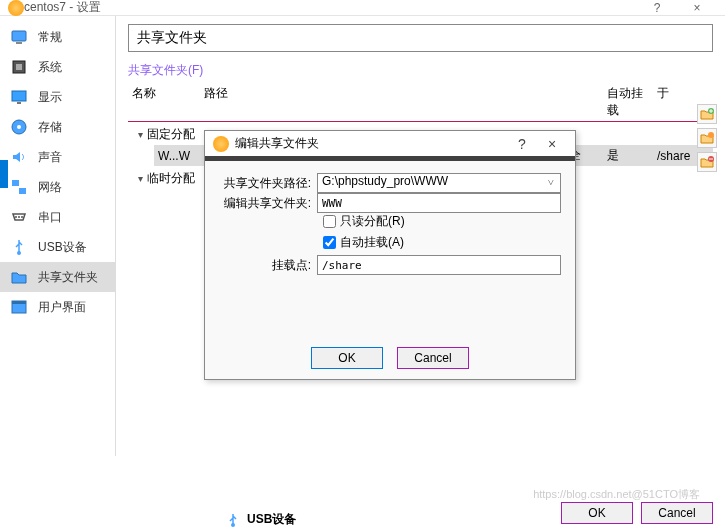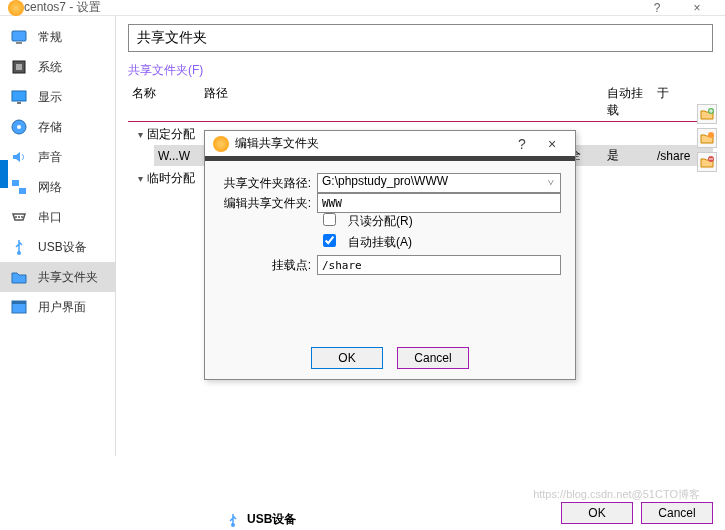--- a/index.html
+++ b/index.html
@@ -37,21 +37,21 @@
 .dlg-title{height:30px;display:flex;align-items:center;padding:0 8px;border-bottom:5px solid #404040;background:#fff}
 .dlg-title .dt-icon{width:16px;height:16px;margin-right:6px}
 .dlg-title .dt-text{flex:1}
 .dlg-title .dt-btn{width:30px;text-align:center;color:#444;font-size:14px}
 .dlg-body{padding:12px 14px}
 .form-row{display:flex;align-items:center;margin-bottom:0;gap:6px}
 .form-label{width:92px;text-align:right}
 .form-input{flex:1;height:20px;border:1px solid #888;padding:0 4px;font-family:monospace;font-size:11px;background:#fff}
 .combo{position:relative}
 .combo::after{content:"˅";position:absolute;right:6px;top:2px;color:#555}
-.check-row{display:flex;margin-left:104px;margin-bottom:4px;gap:12px}
+.check-row{display:flex;align-items:center;margin-left:104px;margin-bottom:4px;gap:4px}
 .check-row input{width:13px;height:13px}
 .dlg-footer{position:absolute;bottom:10px;left:0;right:0;display:flex;justify-content:center;gap:14px}
 .watermark{position:absolute;right:25px;bottom:28px;color:#ccc;font-size:11px;pointer-events:none}
 .vb-icon{display:inline-block;width:16px;height:16px;border-radius:50%;background:radial-gradient(circle,#ffcc66,#ff9900);position:relative}
 svg{display:block}
 </style>
 </head>
 <body>
 
 <div class="titlebar">

